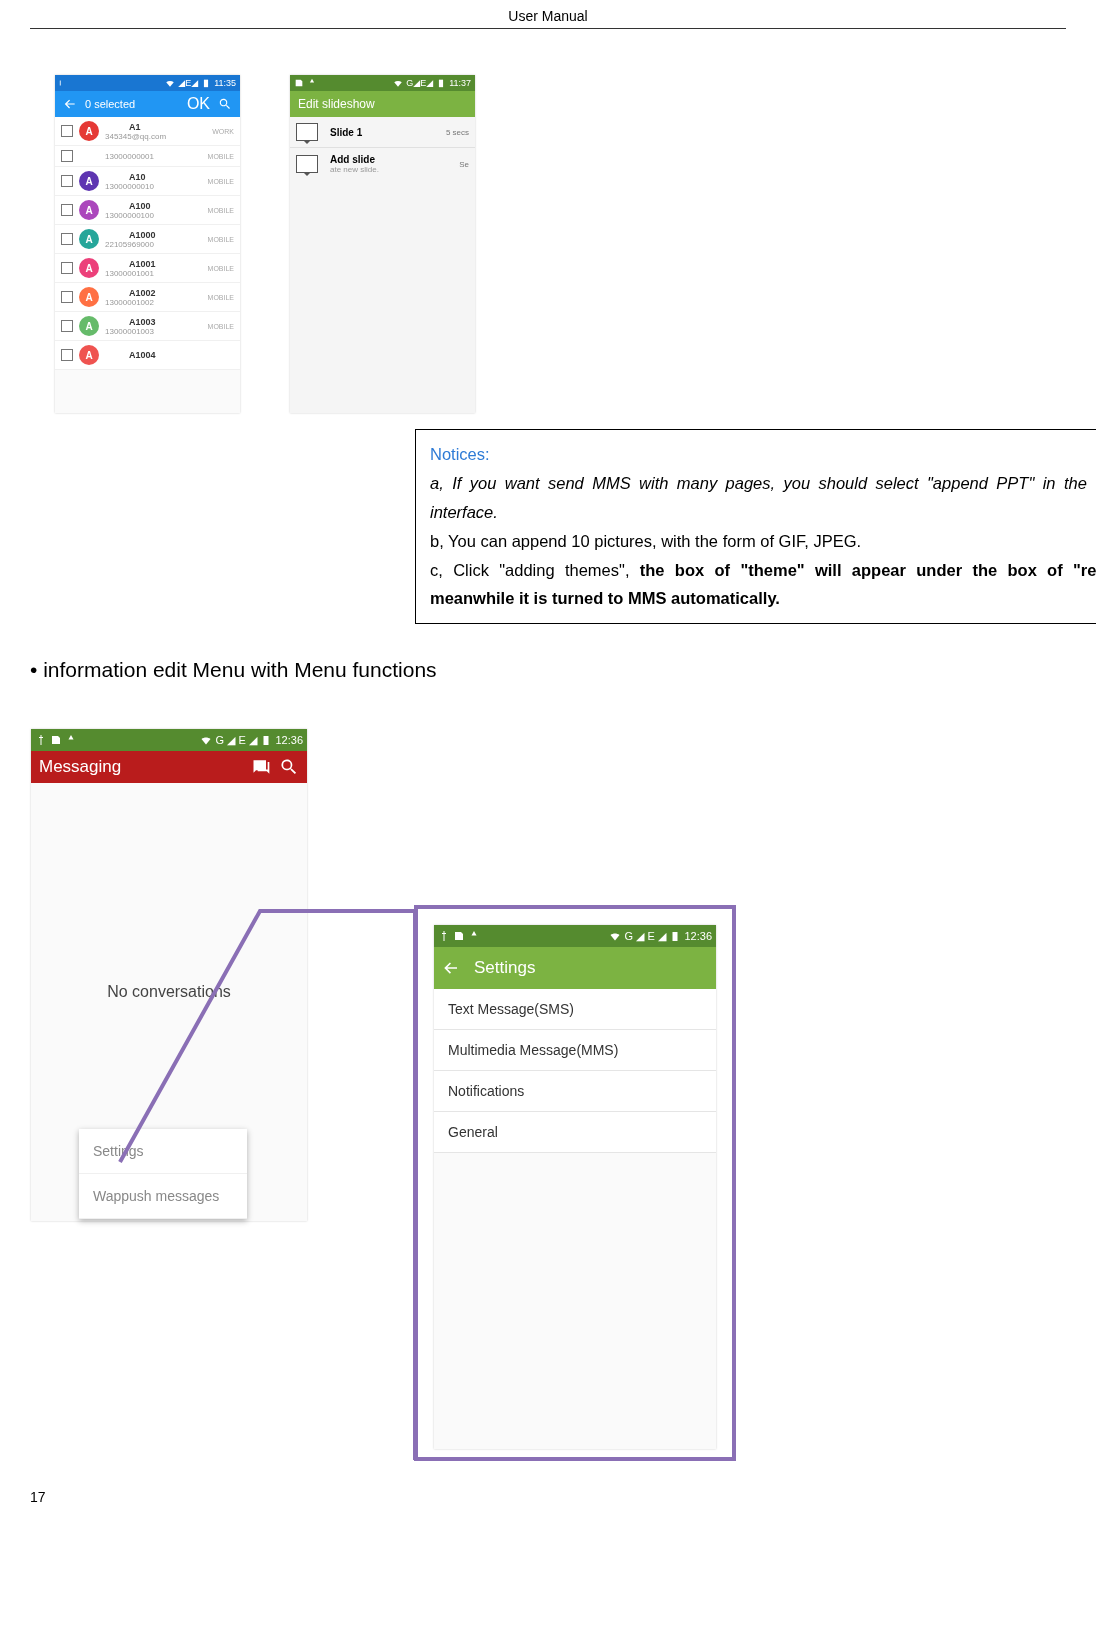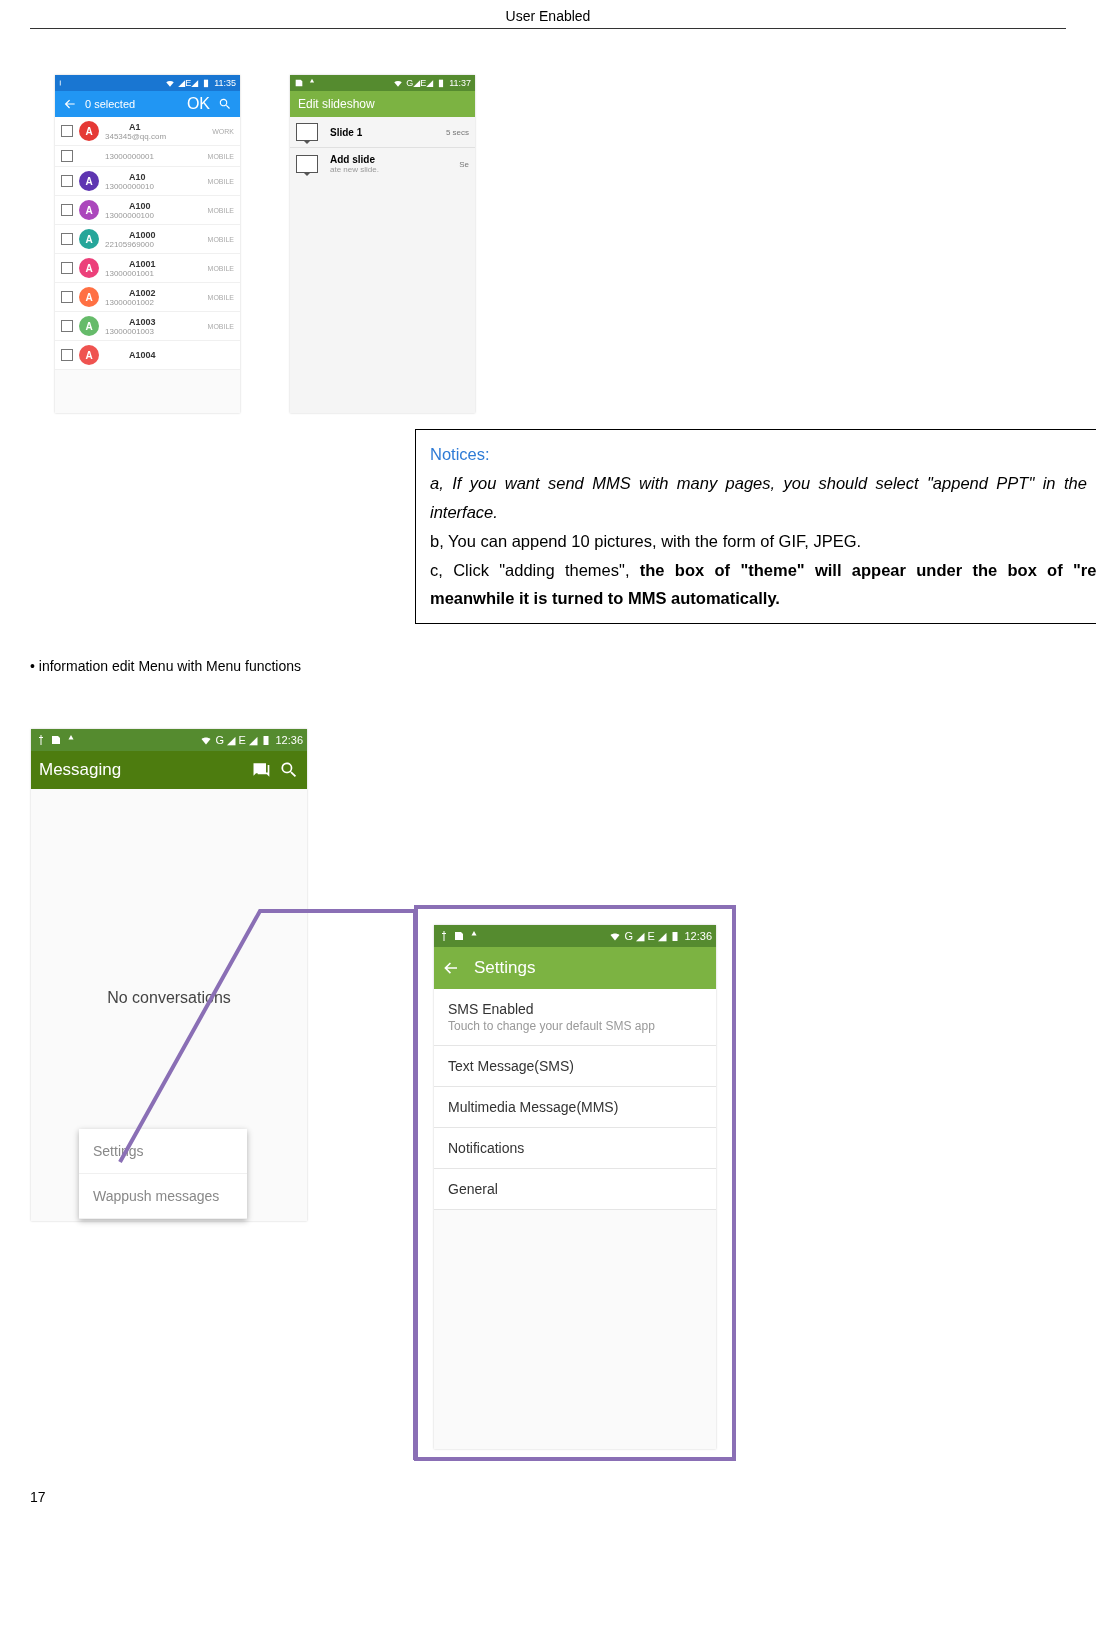--- a/index.html
+++ b/index.html
@@ -120,28 +120,28 @@
     line-height: 1.75;
     box-sizing: border-box;
   }
   .notices .title { color: #2e7bd6; }
   .notices .bold { font-weight: bold; }
 
   
   .bullet {
     position: absolute;
     left: 30px; top: 658px;
-    font-size: 14px;
+    font-size: 21px;
   }
 
   
   .phone-c { left: 31px; top: 729px; width: 276px; height: 492px; background: #fafafa; }
   .phone-c .statusbar { background: #558b2f; height: 22px; font-size: 11px; }
   .phone-c .statusbar svg { width: 12px; height: 12px; }
-  .phone-c .appbar { background: #4d7c0f; height: 38px; font-size: 17px; }
+  .phone-c .appbar { background: #b91c1c; height: 32px; font-size: 17px; }
   .phone-c .appbar svg { width: 20px; height: 20px; }
   .no-conv {
     text-align: center; color: #444; font-size: 16px;
     margin-top: 200px;
   }
   .popup-menu {
     position: absolute;
     left: 48px; bottom: 2px;
     width: 168px;
     background: #fff;
@@ -180,21 +180,21 @@
   .connector {
     position: absolute;
     pointer-events: none;
   }
 </style>
 </head>
 <body>
 
 <div class="page">
 
-  <div class="header">User    Enabled</div>
+  <div class="header">User    Manual</div>
 
   <div class="phone phone-a">
     <div class="statusbar">
       <span class="left-icons">
         <svg viewBox="0 0 24 24">
             <path d="M2 6h2v12H2z"></path>
           </svg>
       </span>
       <svg viewBox="0 0 24 24">
           <path d="M12 21l9-11c-5-4-13-4-18 0l9 11z"></path>
@@ -414,24 +414,20 @@
         <span>12:36</span>
       </div>
       <div class="appbar">
         <svg viewBox="0 0 24 24">
             <path d="M20 11H7l5-5-1.5-1.5L3 12l7.5 7.5L12 18l-5-5h13z"></path>
           </svg>
         <span class="title">Settings</span>
       </div>
       <div id="settings-list">
           <div class="settings-item">
-            <div>SMS Enabled</div>
-            <div class="sub">Touch to change your default SMS app</div>
-          </div>
-          <div class="settings-item">
             <div>Text Message(SMS)</div>
           </div>
           <div class="settings-item">
             <div>Multimedia Message(MMS)</div>
           </div>
           <div class="settings-item">
             <div>Notifications</div>
           </div>
           <div class="settings-item">
             <div>General</div>

